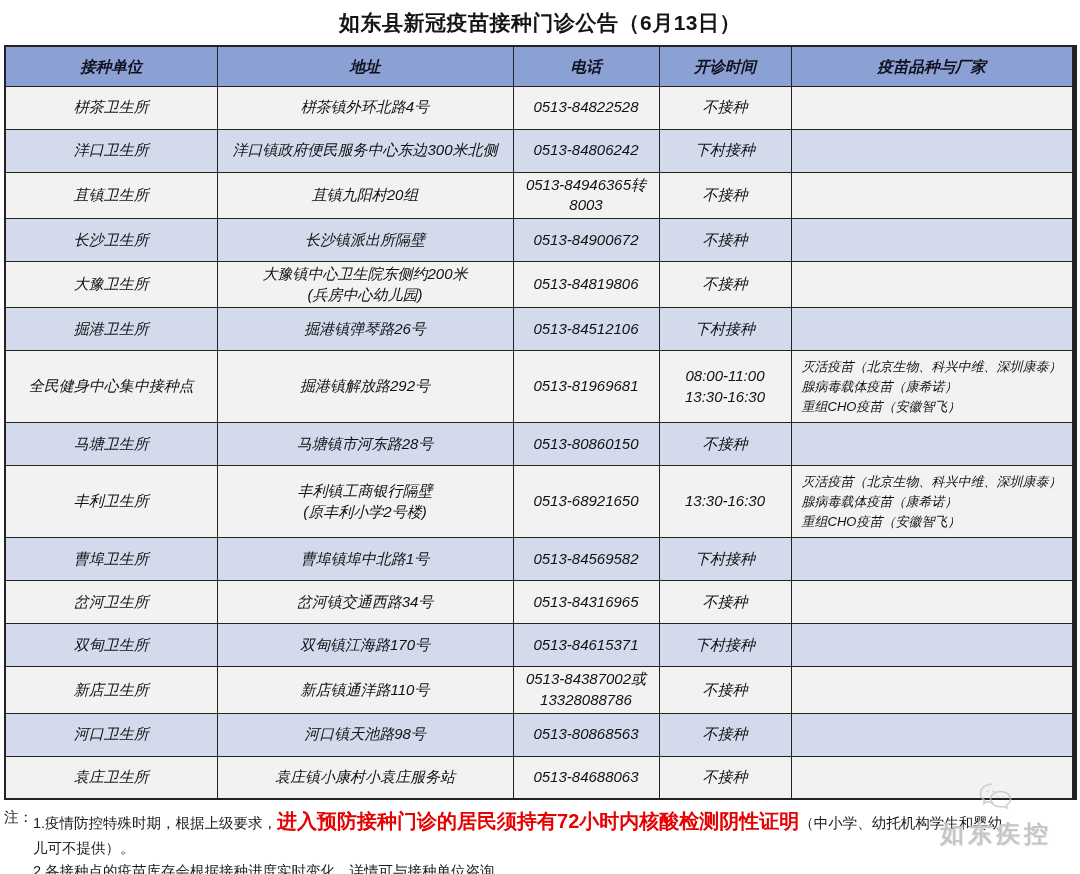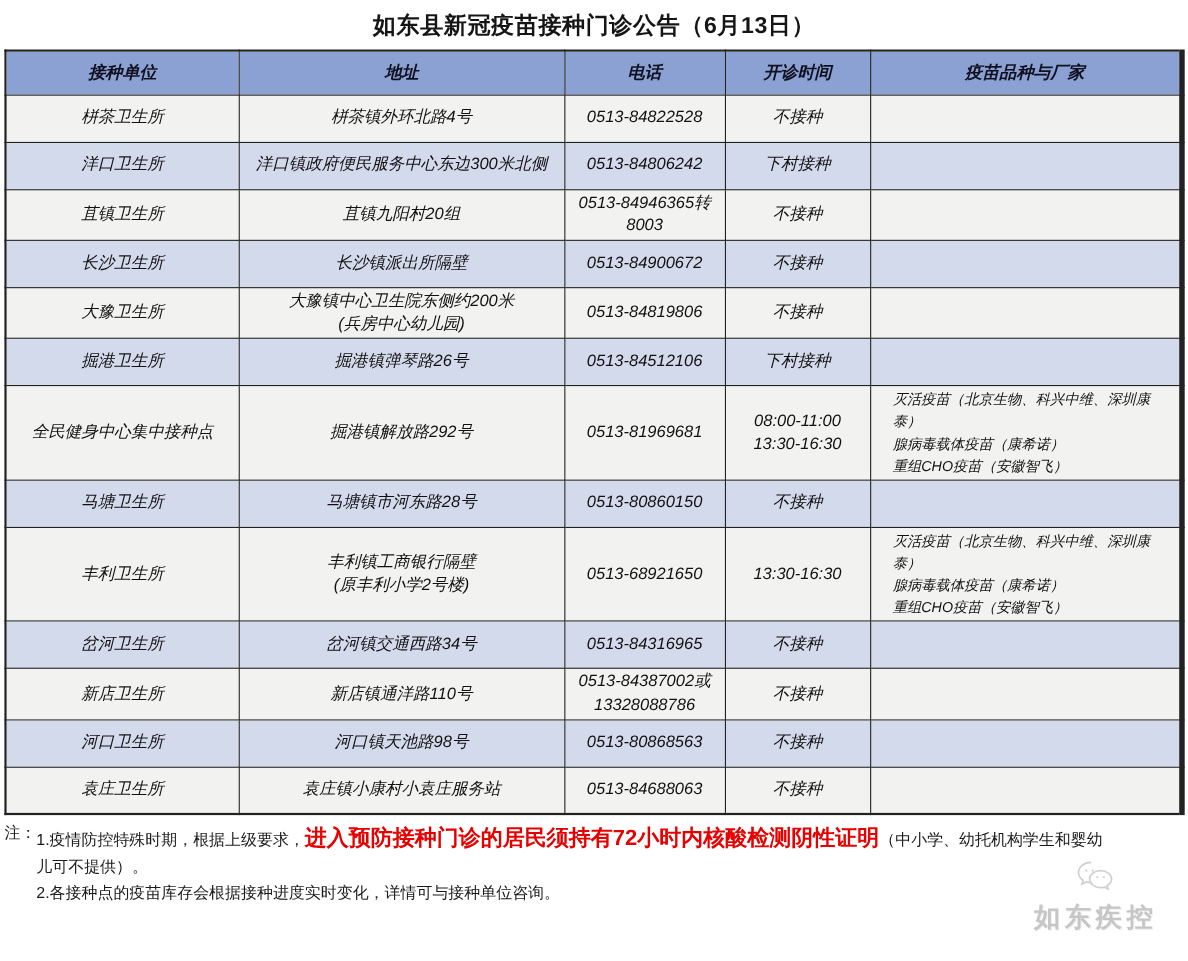--- a/index.html
+++ b/index.html
@@ -49,21 +49,21 @@
   }
   thead tr { height: 40px; background: var(--header-bg, #8ba1d3); }
   thead th { font-weight: bold; font-size: 15.5px; color: #101020; }
   tbody tr { height: 43px; }
   tbody tr:nth-child(odd)  { background: var(--row-bg, #f2f2f0); }
   tbody tr:nth-child(even) { background: var(--row-alt-bg, #d3daec); }
   tbody tr:nth-child(7), tbody tr:nth-child(9) { height: 72px; }
   td.c-vax {
     text-align: left;
     font-size: 13px;
-    padding-left: 20px;
+    padding-left: 10px;
     line-height: 1.55;
   }
   .notes {
     display: flex;
     margin: 6px 0 0 4px;
     font-size: 14.5px;
     line-height: 1.55;
     color: #1a1a1a;
     width: 1010px;
   }
@@ -188,29 +188,43 @@
       <td class="c-unit">丰利卫生所</td>
       <td class="c-addr">丰利镇工商银行隔壁
 (原丰利小学2号楼)</td>
       <td class="c-phone">0513-68921650</td>
       <td class="c-hours">13:30-16:30</td>
       <td class="c-vax">灭活疫苗（北京生物、科兴中维、深圳康泰）
 腺病毒载体疫苗（康希诺）
 重组CHO疫苗（安徽智飞）</td>
     </tr>
 
+    <tr>
+      <td class="c-unit">曹埠卫生所</td>
+      <td class="c-addr">曹埠镇埠中北路1号</td>
+      <td class="c-phone">0513-84569582</td>
+      <td class="c-hours">下村接种</td>
+      <td class="c-vax"></td>
+    </tr>
 
     <tr>
       <td class="c-unit">岔河卫生所</td>
       <td class="c-addr">岔河镇交通西路34号</td>
       <td class="c-phone">0513-84316965</td>
       <td class="c-hours">不接种</td>
       <td class="c-vax"></td>
     </tr>
 
+    <tr>
+      <td class="c-unit">双甸卫生所</td>
+      <td class="c-addr">双甸镇江海路170号</td>
+      <td class="c-phone">0513-84615371</td>
+      <td class="c-hours">下村接种</td>
+      <td class="c-vax"></td>
+    </tr>
 
     <tr>
       <td class="c-unit">新店卫生所</td>
       <td class="c-addr">新店镇通洋路110号</td>
       <td class="c-phone">0513-84387002或
 13328088786</td>
       <td class="c-hours">不接种</td>
       <td class="c-vax"></td>
     </tr>
 

